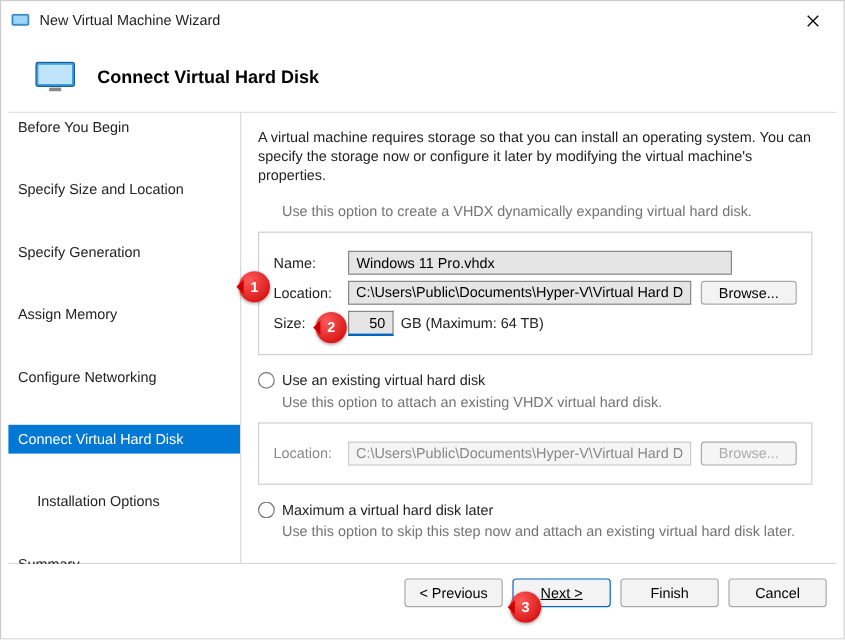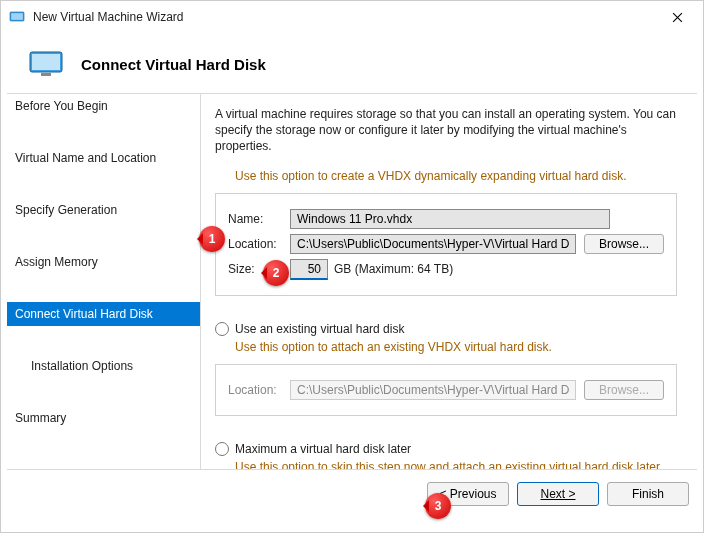--- a/index.html
+++ b/index.html
@@ -15,22 +15,22 @@
   .body { display: flex; flex: 1; overflow: hidden; }
   .sidebar { width: 194px; border-top: 1px solid #d9d9d9; border-right: 1px solid #d9d9d9; border-bottom: 1px solid #d9d9d9; margin-left: 6px; display: flex; flex-direction: column; gap: 28px; }
   .nav-item { padding: 5px 8px; cursor: pointer; white-space: nowrap; }
   .nav-item.selected { background: #0078d4; color: #fff; }
   .nav-item.indent { padding-left: 24px; }
   .content { flex: 1; border-top: 1px solid #d9d9d9; border-bottom: 1px solid #d9d9d9; padding: 12px 20px 12px 14px; overflow: hidden; position: relative; margin-right: 6px; }
   .intro { margin-bottom: 14px; line-height: 1.35; }
   .radio-row { display: flex; align-items: center; margin: 2px 0 4px 0; }
   .radio-row input[type=radio] { margin: 0 6px 0 0; accent-color: #0067c0; width: 14px; height: 14px; }
   .radio-row label { cursor: pointer; }
-  .desc { margin: 2px 0 10px 20px; color: #a16207; }
-  .fieldset { border: 1px solid #d0d0d0; padding: 10px 12px; margin: 0 0 26px 0; }
+  .desc { margin: 2px 0 10px 20px; color: #737373; }
+  .fieldset { border: 1px solid #d0d0d0; padding: 10px 12px; margin: 0 0 14px 0; }
   .field-row { display: flex; align-items: center; margin: 5px 0; }
   .field-row .lbl { width: 62px; flex-shrink: 0; }
   .field-row input[type=text] { font: inherit; padding: 2px 6px; border: 1px solid #888; background: #e5e5e5; }
   .field-row input.name-input { width: 320px; }
   .field-row input.loc-input { width: 320px; }
   .field-row input.size-input { width: 38px; text-align: right; border: 1px solid #888; border-bottom: 2px solid #0067c0; }
   .field-row .unit { margin-left: 6px; }
   .field-row button { font: inherit; padding: 2px 14px; margin-left: 8px; border: 1px solid #aaa; background: #f3f3f3; border-radius: 3px; cursor: pointer; }
   .field-row input[disabled] { background: #f5f5f5; color: #888; border-color: #ccc; }
   .field-row button[disabled] { color: #aaa; background: #f5f5f5; cursor: default; }
@@ -63,23 +63,24 @@
       <rect x="1" y="1" width="32" height="20" rx="2" fill="#3aa0e8" stroke="#1b5e8a"></rect>
       <rect x="3" y="3" width="28" height="16" fill="#bfe3f8"></rect>
       <rect x="12" y="22" width="10" height="3" fill="#888"></rect>
     </svg>
     <h1>Connect Virtual Hard Disk</h1>
   </div>
 
   <div class="body">
     <div class="sidebar">
       <div class="nav-item"><span>Before You Begin</span></div>
-      <div class="nav-item"><span>Virtual Name and Location</span></div>
+      <div class="nav-item"><span>Specify Size and Location</span></div>
       <div class="nav-item"><span>Specify Generation</span></div>
       <div class="nav-item"><span>Assign Memory</span></div>
+      <div class="nav-item"><span>Configure Networking</span></div>
       <div class="nav-item selected"><span>Connect Virtual Hard Disk</span></div>
       <div class="nav-item indent"><span>Installation Options</span></div>
       <div class="nav-item"><span>Summary</span></div>
     </div>
 
     <div class="content">
       <div class="intro">A virtual machine requires storage so that you can install an operating system. You can specify the storage now or configure it later by modifying the virtual machine's properties.</div>
 
       <div class="desc">Use this option to create a VHDX dynamically expanding virtual hard disk.</div>
       <div class="fieldset">
@@ -117,18 +118,19 @@
         <label for="r3">Maximum a virtual hard disk later</label>
       </div>
       <div class="desc">Use this option to skip this step now and attach an existing virtual hard disk later.</div>
     </div>
   </div>
 
   <div class="footer">
     <button>&lt; Previous</button>
     <button class="primary">Next &gt;</button>
     <button>Finish</button>
+    <button>Cancel</button>
   </div>
 
   <div class="callout" style="top:225px; left:198px;">1</div>
   <div class="callout" style="top:259px; left:262px;">2</div>
   <div class="callout" style="top:492px; left:424px;">3</div>
 </div>
 
 </body></html>

